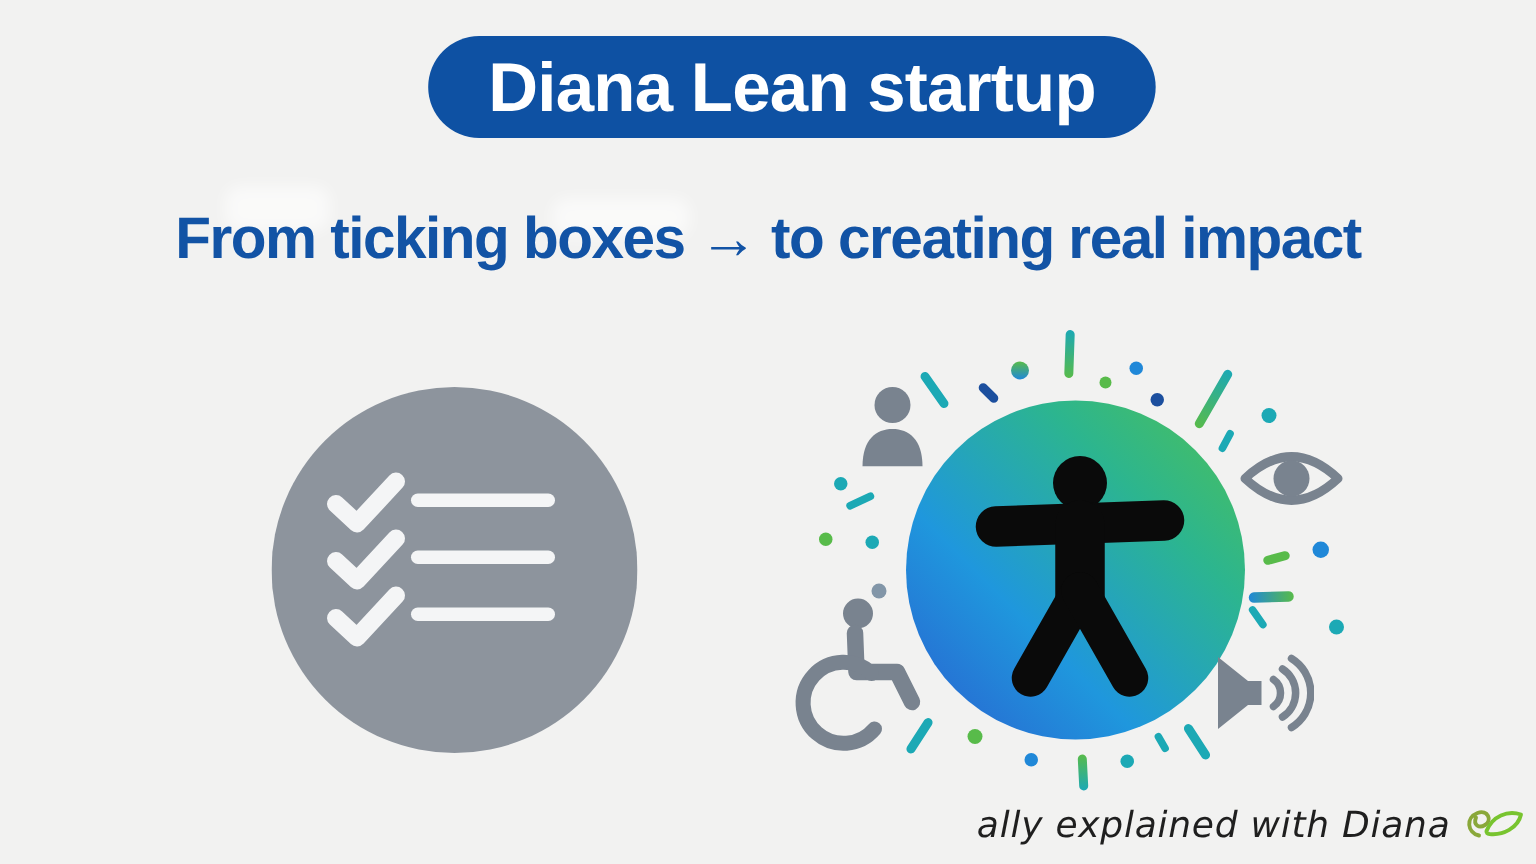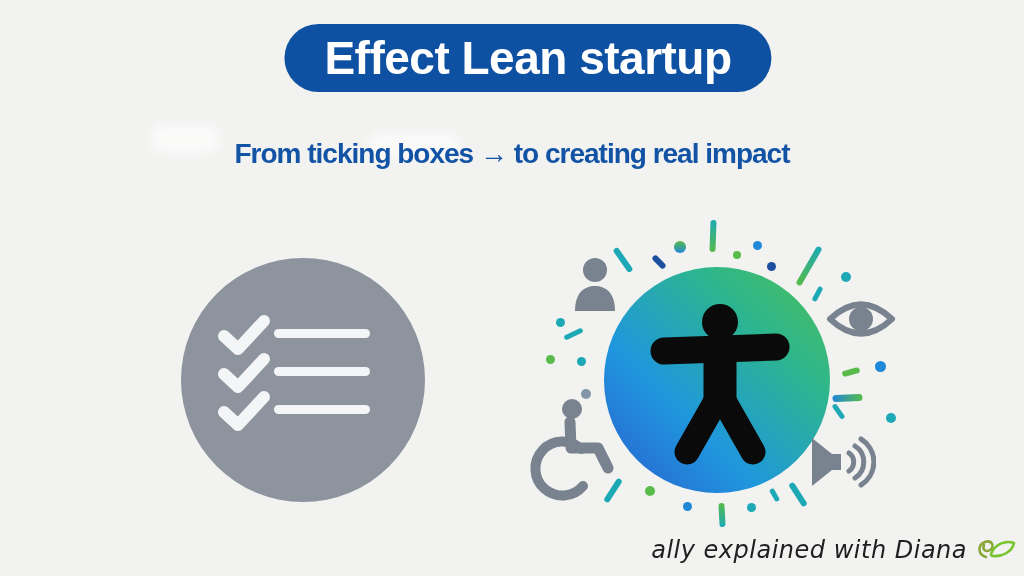--- a/index.html
+++ b/index.html
@@ -23,21 +23,21 @@
     height:68px;border-radius:36px;
     display:inline-flex;align-items:center;justify-content:center;
     padding:0 40px;white-space:nowrap;
     font-size:46px;font-weight:bold;letter-spacing:-0.5px;
   }
 
   
   .headline{
     position:absolute;top:138px;left:0;width:1024px;
     text-align:center;
-    color:#1253a5;font-size:28px;font-weight:bold;letter-spacing:-1px;
+    color:#1253a5;font-size:39px;font-weight:bold;letter-spacing:-1px;
     white-space:nowrap;
   }
 
   
   .check-circle{position:absolute;left:181px;top:258px;width:244px;height:244px;}
 
   
   .a11y-circle{
     position:absolute;left:604px;top:267px;width:226px;height:226px;border-radius:50%;
     background:linear-gradient(225deg,#4ec156 0%,#2cb58f 30%,#1f97dd 65%,#2a5ecf 100%);
@@ -66,21 +66,21 @@
 </style>
 </head>
 <body>
 
 <div class="stage">
 
   <div class="smudge s1"></div>
   <div class="smudge s2"></div>
 
   <div class="badge">
-    <span>Effect Lean startup</span>
+    <span>Diana Lean startup</span>
   </div>
 
   <div class="headline">From ticking boxes → to creating real impact</div>
 
   <svg class="check-circle" viewBox="0 0 244 244">
     <circle cx="122" cy="122" r="122" fill="#8d949d"></circle>
     <g stroke="#f4f5f6" stroke-width="12" fill="none" stroke-linecap="round" stroke-linejoin="round">
       <polyline points="43,78 57,91 83,63"></polyline>
       <polyline points="43,116 57,129 83,101"></polyline>
       <polyline points="43,154 57,167 83,139"></polyline>

